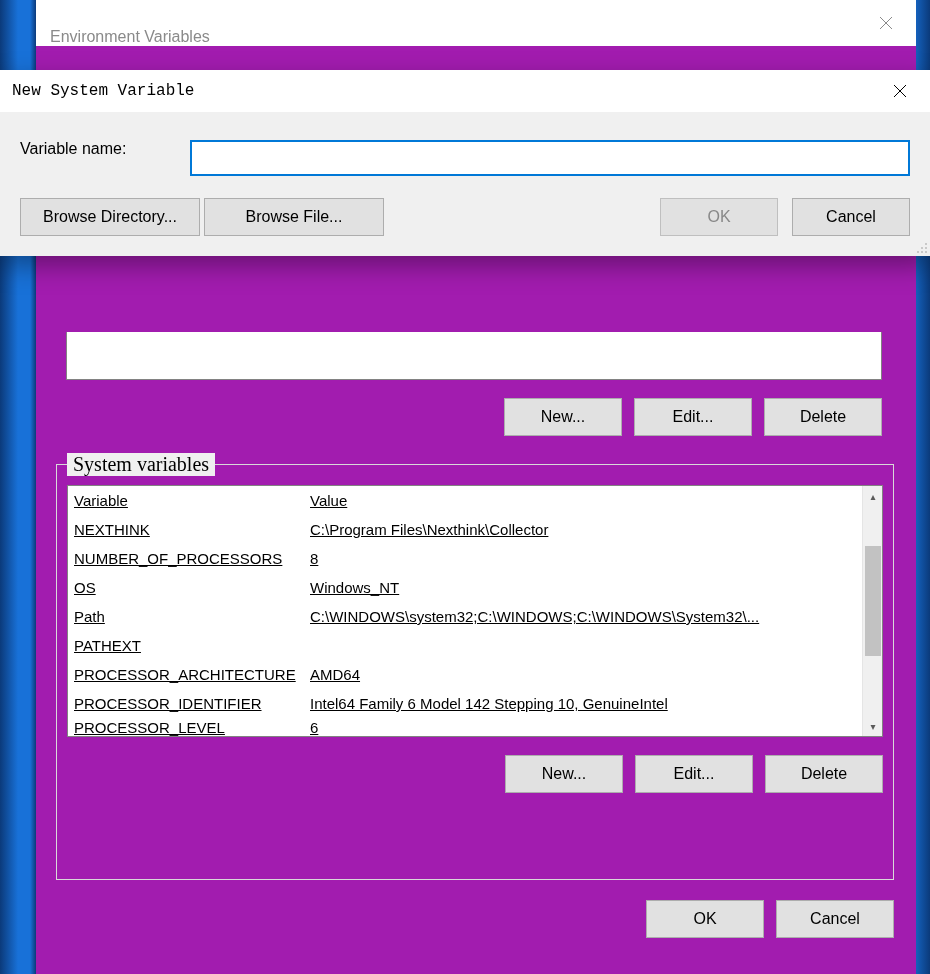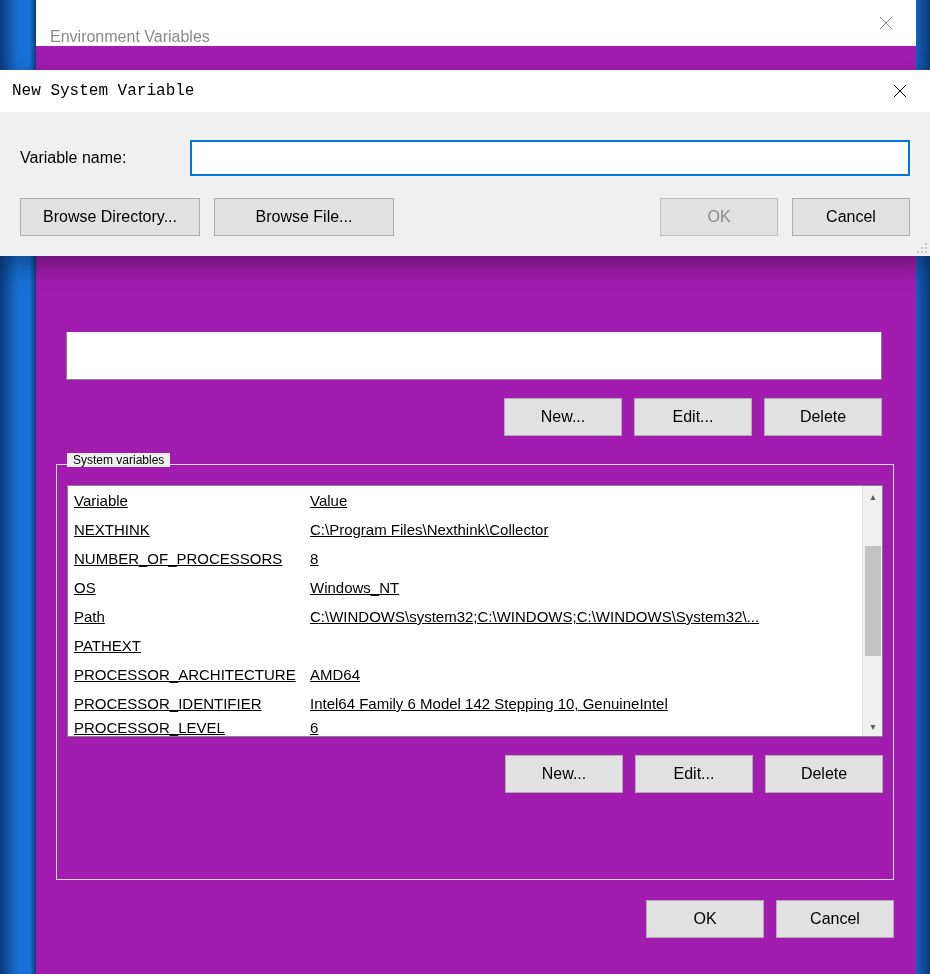--- a/index.html
+++ b/index.html
@@ -57,22 +57,23 @@
       width: 838px;
       height: 416px;
       border: 1px solid #d9d9d9;
       border-radius: 0;
     }
     .sys-group-label {
       position: absolute;
       top: -12px; left: 10px;
       background: #f0f0f0;
       padding: 0 6px;
-      font-size: 12px;
+      font-size: 20px;
       color: #000;
+      font-family: Liberation Serif, serif;
     }
     .sys-list {
       position: absolute;
       left: 10px; top: 20px;
       width: 816px; height: 252px;
       background: #ffffff;
       border: 1px solid #828282;
       overflow: hidden;
       display: flex;
     }
@@ -157,40 +158,40 @@
       width: 60px; height: 42px;
       display: flex; align-items: center; justify-content: center;
       color: #000;
     }
     .new-body {
       background: #f0f0f0;
       padding: 28px 20px 20px 20px;
       position: relative;
     }
     .form-row {
-      display: flex; align-items: center; gap: 0;
+      display: flex; gap: 0;
       margin-bottom: 20px;
     }
     .form-label { width: 170px; font-size: 16px; color: #000; }
     .form-input {
       flex: 1;
       height: 36px;
       border: 1px solid #7a7a7a;
       background: #fff;
       padding: 0 10px;
       font-size: 16px;
       outline: none;
     }
     .form-input.focused { border: 1px solid #0078d7; box-shadow: 0 0 0 1px #0078d7 inset; }
 
     .new-actions {
       display: flex; justify-content: space-between; align-items: center;
       margin-top: 22px;
     }
-    .new-actions-left { display: flex; gap: 14px; align-items: flex-end; }
+    .new-actions-left { display: flex; gap: 4px; align-items: flex-end; }
     .new-actions-right { display: flex; gap: 14px; }
     .wide-btn { min-width: 180px; }
 
     .resize-grip {
       position: absolute; right: 2px; bottom: 2px;
       width: 14px; height: 14px; opacity: .5;
     }
     .resize-grip svg { display: block; }
 
     

